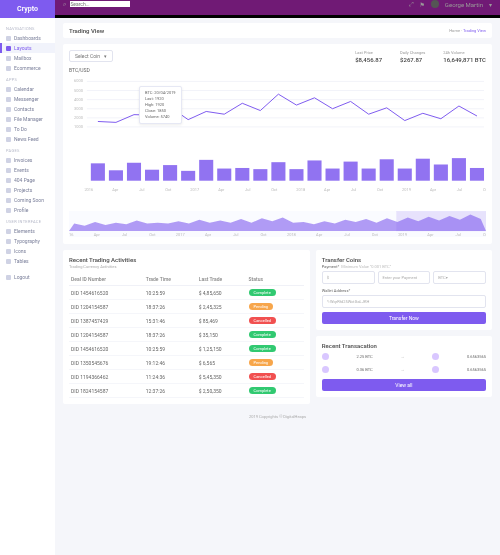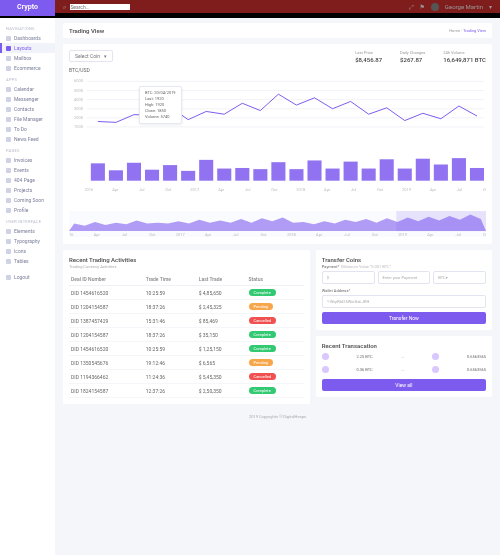--- a/index.html
+++ b/index.html
@@ -1,17 +1,17 @@
 <!DOCTYPE html>
 <html><head>
 <meta charset="utf-8">
 <style>
 *{box-sizing:border-box;margin:0;padding:0;font-family:-apple-system,BlinkMacSystemFont,"Segoe UI",Roboto,sans-serif}
 body{background:#f5f6fa;font-size:6px;color:#333;width:500px;height:555px;overflow:hidden}
-.topbar{display:flex;align-items:center;height:18px;background:#7f1d1d;border-bottom:5px solid #000000}
+.topbar{display:flex;align-items:flex-start;height:18px;background:#701a75;border-bottom:3px solid #000000}
 .brand{width:55px;height:18px;background:#7e5bef;color:#fff;display:flex;align-items:center;justify-content:center;font-weight:600;font-size:7px}
 .search-wrap{flex:1;display:flex;align-items:center;padding:0 8px;gap:4px;color:#aaa}
 .search-wrap input{border:none;outline:none;font-size:5px;width:60px}
 .top-icons{display:flex;align-items:center;gap:6px;padding-right:8px;color:#999}
 .avatar{width:8px;height:8px;border-radius:50%;background:#555}
 .layout{display:flex}
 .sidebar{width:55px;background:#fff;height:537px;padding:4px 0;font-size:5px;color:#7a7f9a;overflow:hidden}
 .sec-title{padding:4px 6px 2px;font-size:4px;color:#b5b8c8;text-transform:uppercase;letter-spacing:.3px}
 .nav-item{display:flex;align-items:center;gap:3px;padding:2px 6px;cursor:pointer}
 .nav-item.active{background:#f1f3fb;border-left:2px solid #7e5bef;padding-left:4px;color:#7e5bef}

